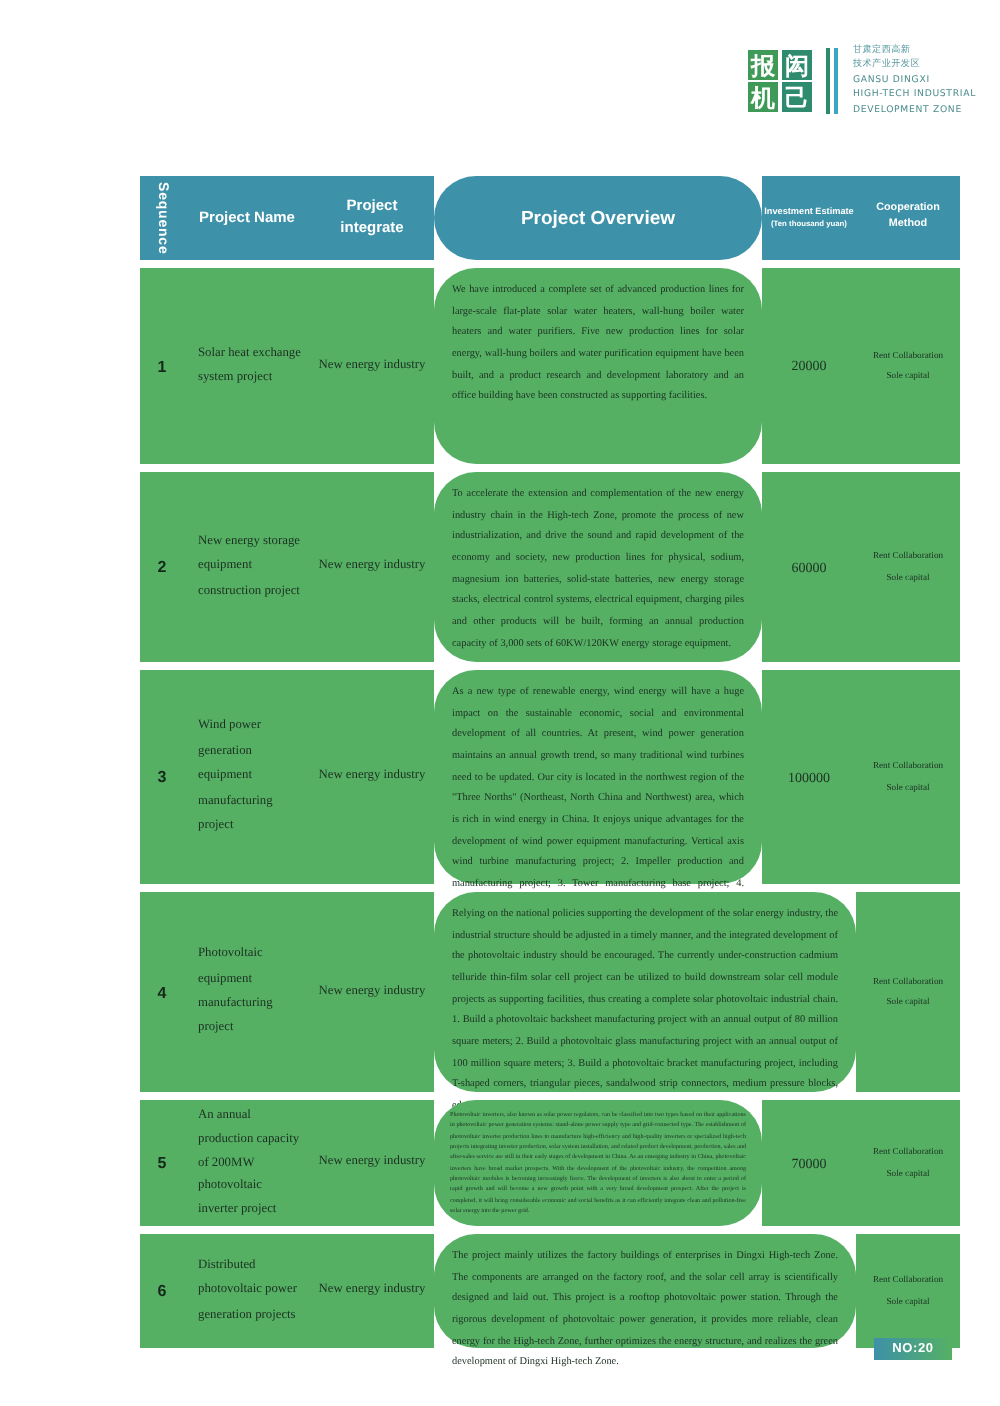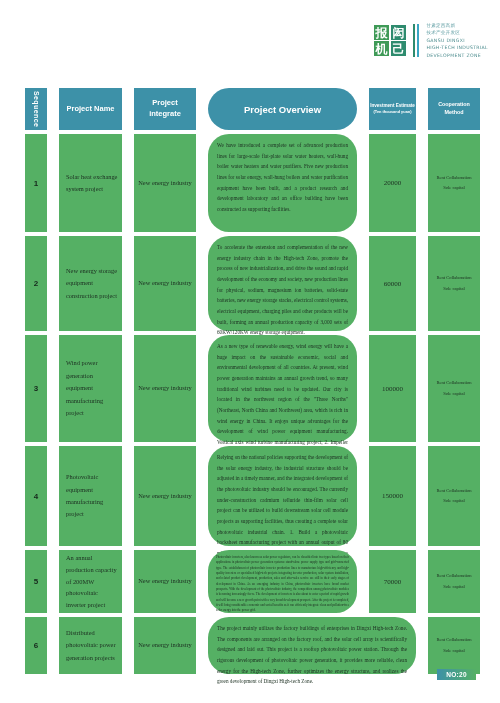--- a/index.html
+++ b/index.html
@@ -41,21 +41,21 @@
   }
   .logo-text span.cnl { color: #5a9aa0; letter-spacing: .2px; }
 
   
   .table {
     position: absolute; left: 25px; top: 88px;
     width: 455px;
     display: flex; flex-direction: column;
     row-gap: 4px;
   }
-  .row { display: flex; column-gap: 12px; }
+  .row { display: flex; column-gap: 0; margin-left: 45px; }
 
   .cell {
     display: flex; align-items: center; justify-content: center;
     text-align: center;
     padding: 3px 4px;
   }
 
   
   .c-seq  { width: 22px;  flex: 0 0 22px; }
   .c-name { width: 63px;  flex: 0 0 63px; }
@@ -203,21 +203,20 @@
       <div class="cell c-ovw">As a new type of renewable energy, wind energy will have a huge impact on the sustainable economic, social and environmental development of all countries. At present, wind power generation maintains an annual growth trend, so many traditional wind turbines need to be updated. Our city is located in the northwest region of the "Three Norths" (Northeast, North China and Northwest) area, which is rich in wind energy in China. It enjoys unique advantages for the development of wind power equipment manufacturing. Vertical axis wind turbine manufacturing project; 2. Impeller production and manufacturing project; 3. Tower manufacturing base project; 4. Component manufacturing projects such as direction adjusters (tail wings), speed-limiting safety mechanisms, and energy storage devices.</div>
       <div class="cell c-inv">100000</div>
       <div class="cell c-coop">Rent Collaboration Sole capital</div>
     </div>
 
     <div class="row row-body h4">
       <div class="cell c-seq">4</div>
       <div class="cell c-name">Photovoltaic equipment manufacturing project</div>
       <div class="cell c-cat">New energy industry</div>
       <div class="cell c-ovw">Relying on the national policies supporting the development of the solar energy industry, the industrial structure should be adjusted in a timely manner, and the integrated development of the photovoltaic industry should be encouraged. The currently under-construction cadmium telluride thin-film solar cell project can be utilized to build downstream solar cell module projects as supporting facilities, thus creating a complete solar photovoltaic industrial chain. 1. Build a photovoltaic backsheet manufacturing project with an annual output of 80 million square meters; 2. Build a photovoltaic glass manufacturing project with an annual output of 100 million square meters; 3. Build a photovoltaic bracket manufacturing project, including T-shaped corners, triangular pieces, sandalwood strip connectors, medium pressure blocks, edge pressure blocks and other accessories.</div>
-      <div class="cell c-inv">150000</div>
       <div class="cell c-coop">Rent Collaboration Sole capital</div>
     </div>
 
     <div class="row row-body row-dense h5">
       <div class="cell c-seq">5</div>
       <div class="cell c-name row-5-name">An annual production capacity of 200MW photovoltaic inverter project</div>
       <div class="cell c-cat">New energy industry</div>
       <div class="cell c-ovw">Photovoltaic inverters, also known as solar power regulators, can be classified into two types based on their applications in photovoltaic power generation systems: stand-alone power supply type and grid-connected type. The establishment of photovoltaic inverter production lines to manufacture high-efficiency and high-quality inverters or specialized high-tech projects integrating inverter production, solar system installation, and related product development, production, sales and after-sales service are still in their early stages of development in China. As an emerging industry in China, photovoltaic inverters have broad market prospects. With the development of the photovoltaic industry, the competition among photovoltaic modules is becoming increasingly fierce. The development of inverters is also about to enter a period of rapid growth and will become a new growth point with a very broad development prospect. After the project is completed, it will bring considerable economic and social benefits as it can efficiently integrate clean and pollution-free solar energy into the power grid.</div>
       <div class="cell c-inv">70000</div>
       <div class="cell c-coop">Rent Collaboration Sole capital</div>

